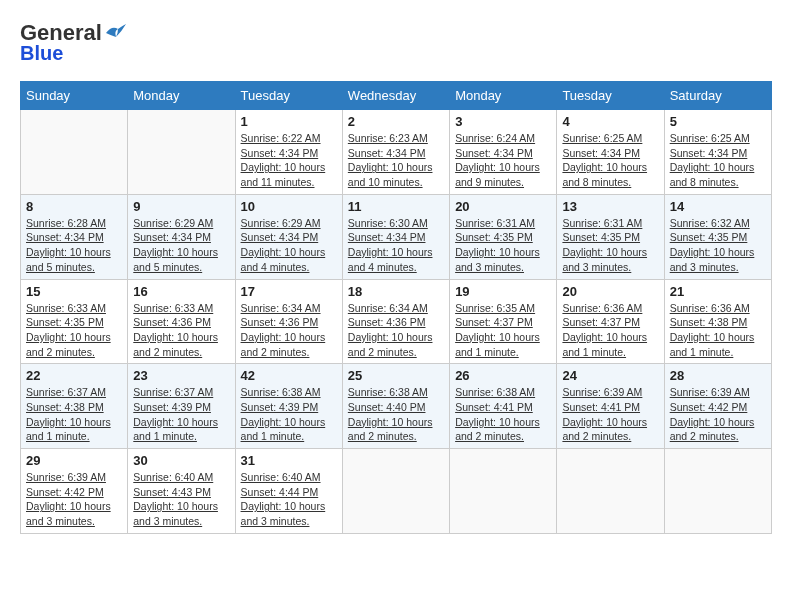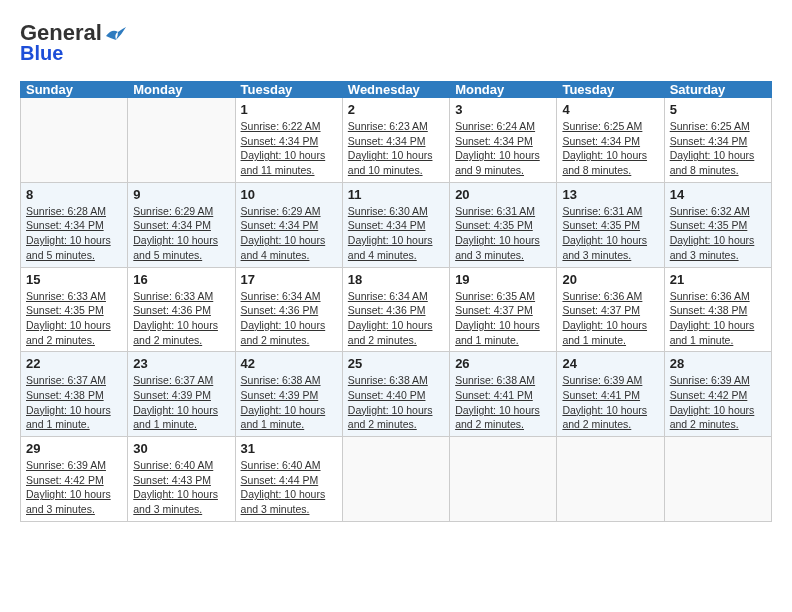--- a/index.html
+++ b/index.html
@@ -35,23 +35,23 @@
     }
     .calendar {
       width: 100%;
       border-collapse: collapse;
       font-size: 11px;
     }
     .calendar th {
       background: #2e7bbf;
       color: #fff;
       text-align: left;
-      padding: 0 5px;
+      padding: 6px 5px;
       font-size: 13px;
-      font-weight: bold;
+      font-weight: normal;
       border: 1px solid #2e7bbf;
     }
     .calendar td {
       border: 1px solid #ccc;
       vertical-align: top;
       padding: 4px 5px;
       width: 107px;
       min-height: 70px;
     }
     .calendar tr:nth-child(even) td {
@@ -75,21 +75,21 @@
     }
     .empty-cell {
       background: #f9f9f9 !important;
     }
   </style>
 </head>
 <body>
 
 <div class="header">
   <div class="logo">
-    <div style="display:flex; align-items:flex-end;">
+    <div style="display:flex; align-items:center;">
       <span style="font-size:22px; font-weight:bold; color:#333;">General</span>
       <svg width="22" height="20" viewBox="0 0 22 20" style="margin-left:2px;">
         <path d="M2,10 Q8,2 14,6 Q10,8 12,14 Q6,12 2,10 Z" fill="#2e7bbf"></path>
         <path d="M14,6 Q18,3 22,1 Q18,8 12,14 Q14,10 14,6 Z" fill="#2e7bbf"></path>
       </svg>
     </div>
     <span style="font-size:20px; font-weight:bold; color:#1d4ed8; margin-top:-4px;">Blue</span>
   </div>
   <div class="title-block">
     <div class="month-title"></div>

